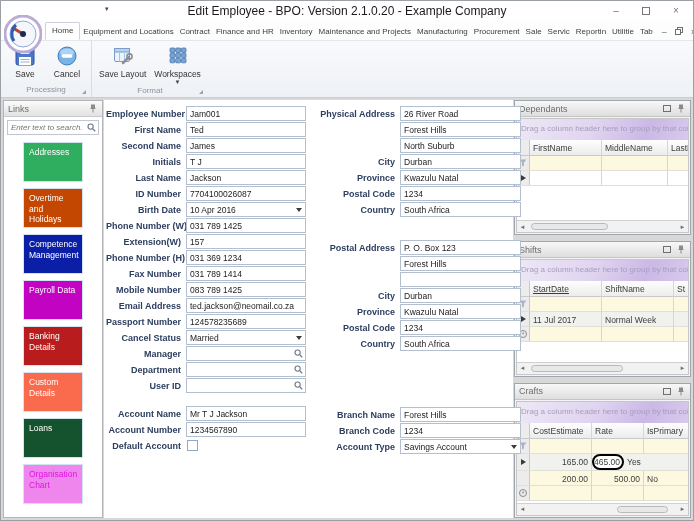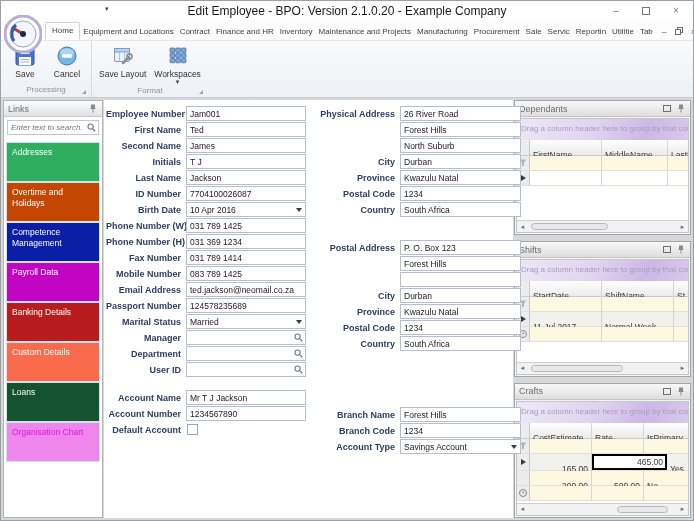--- a/index.html
+++ b/index.html
@@ -36,21 +36,21 @@
   .launcher { position:absolute; right:2px; bottom:3px; width:0; height:0; border-left:4px solid transparent; border-bottom:4px solid #9aa2ab; }
 
   
   .content { position:absolute; top:97px; left:0; right:0; bottom:0; background:#d8d8d8; display:flex; }
 
   
   .sidebar { width:100px; margin:2px 1px 2px 2px; background:#fff; border:1px solid #b4b4b4; display:flex; flex-direction:column; }
   .sb-header { height:16px; background:linear-gradient(#fbfbfb,#e2e2e2); border-bottom:1px solid #c9c9c9; display:flex; align-items:center; justify-content:space-between; padding:0 4px; font-size:9px; color:#6d6d6d; }
   .sb-search { margin:3px 3px 2px; height:15px; border:1px solid #c0c7d1; display:flex; align-items:center; background:#fff; }
   .sb-search input { flex:1; min-width:0; border:0; outline:none; font-size:8px; font-style:italic; color:#8a8a8a; padding:0 3px; font-family:"Liberation Sans",sans-serif; }
-  .tiles { padding:5px 2px; display:flex; flex-direction:column; overflow:hidden; }
+  .tiles { padding:5px 19px; display:flex; flex-direction:column; gap:6px; overflow:hidden; }
   .tile { height:40px; padding:4px 5px; font-size:8.5px; line-height:1.25; border:1px solid #cfe4f0; cursor:pointer; }
 
   
   .formarea { width:409px; margin:2px 0; background:#fff; position:relative; font-size:9px; }
   .fcol { position:absolute; top:6px; }
   .fcol1 { left:2px; width:200px; }
   .fcol2 { left:216px; width:201px; }
   .frow { display:flex; align-items:center; height:15px; margin-bottom:1px; }
   .flabel { width:80px; text-align:right; font-weight:bold; color:#2d3e5f; padding-right:5px; white-space:nowrap; font-size:9px; }
   .fctl { flex:1; height:15px; border:1px solid #b3bfcf; background:#fff; display:flex; align-items:center; overflow:hidden; }
@@ -64,21 +64,21 @@
   
   .panelcol { flex:1; margin:2px 2px 2px 1px; display:flex; flex-direction:column; gap:6px; min-width:0; }
   .dockpanel { flex:1; border:1px solid #a0a6ad; background:#f4f4f4; display:flex; flex-direction:column; min-height:0; }
   .dp-header { height:16px; background:linear-gradient(#f8f8f8,#dedede); border-bottom:1px solid #c4c4c4; display:flex; align-items:center; padding:0 4px; font-size:9px; color:#6d6d6d; flex:none; }
   .dp-btns { margin-left:auto; display:flex; gap:4px; align-items:center; }
   .dp-btn { display:flex; align-items:center; justify-content:center; width:10px; height:10px; }
   .grid { flex:1; display:flex; flex-direction:column; margin:1px; border:1px solid #c6c6c6; background:#fff; min-height:0; overflow:hidden; }
   .drag-area { height:21px; background:linear-gradient(115deg,#ede8f6 0%,#e0d4f0 45%,#cbb8e6 75%,#d8c9ec 100%); color:#a79dbd; font-size:8px; padding:5px 4px 0; white-space:nowrap; overflow:hidden; flex:none; }
   .ghdr,.grow { display:flex; flex:none; }
   .ghdr { height:16px; background:linear-gradient(#fefefe,#ececec); border-bottom:1px solid #c9c9c9; }
-  .gcell { padding:15px 3px; font-size:8.5px; color:#3c3c3c; border-right:1px solid #d6d6d6; overflow:hidden; white-space:nowrap; display:flex; align-items:center; }
+  .gcell { padding:8px 3px; font-size:8.5px; color:#3c3c3c; border-right:1px solid #d6d6d6; overflow:hidden; white-space:nowrap; display:flex; align-items:center; }
   .ind { width:13px; flex:none; background:#ececec; border-right:1px solid #c9c9c9; display:flex; align-items:center; justify-content:center; }
   .grow { height:15px; border-bottom:1px solid #e2e0d4; }
   .filter-row,.new-row { background:#fdf9e1; }
   .data-row { background:#fdf9e1; color:#4a4a3a; }
   .data-row.focused { background:#f1f1ee; }
   .num { justify-content:flex-end; }
   .focus-cell { border:2px solid #000 !important; background:#fff; padding:0 2px; }
   .gfill { flex:1; background:#fff; }
   .arrow-cur { width:0; height:0; border-top:3px solid transparent; border-bottom:3px solid transparent; border-left:5px solid #3a3a3a; }
   .newrow-ico { width:8px; height:8px; border:1px solid #8a8a8a; border-radius:50%; color:#8a8a8a; font-size:7px; line-height:7px; text-align:center; }
@@ -296,20 +296,26 @@
               </span>
             </span>
           </div>
         <div class="frow">
             <span class="flabel">Phone Number (W)</span>
             <span class="fctl">
               <input value="031 789 1425" style="">
             </span>
           </div>
         <div class="frow">
+            <span class="flabel">Extension(W)</span>
+            <span class="fctl">
+              <input value="157" style="">
+            </span>
+          </div>
+        <div class="frow">
             <span class="flabel">Phone Number (H)</span>
             <span class="fctl">
               <input value="031 369 1234" style="">
             </span>
           </div>
         <div class="frow">
             <span class="flabel">Fax Number</span>
             <span class="fctl">
               <input value="031 789 1414" style="">
             </span>
@@ -326,21 +332,21 @@
               <input value="ted.jackson@neomail.co.za" style="">
             </span>
           </div>
         <div class="frow">
             <span class="flabel">Passport Number</span>
             <span class="fctl">
               <input value="124578235689" style="">
             </span>
           </div>
         <div class="frow">
-            <span class="flabel">Marital Status</span>
+            <span class="flabel">Cancel Status</span>
             <span class="fctl">
               <input value="Married" style="">
               <span class="combo-arrow">
                 <i></i>
               </span>
             </span>
           </div>
         <div class="frow">
             <span class="flabel">Manager</span>
             <span class="fctl">
@@ -666,21 +672,21 @@
               <span class="gcell" style="width:52px;"></span>
               <span class="gcell" style="flex:1;border-right:0;"></span>
           </div>
           <div class="grow data-row focused" style="height:17px;">
             <span class="ind">
                 <i class="arrow-cur"></i>
               </span>
             <span class="gcell num" style="width:62px;">
                 <span class="cellval">165.00</span>
               </span>
-            <span class="gcell num focus-cell" style="width:75px;">
+            <span class="gcell num focus-cell" style="width:32px;border-radius:8px;">
                 <span class="cellval">465.00</span>
               </span>
             <span class="gcell" style="flex:1;border-right:0;">
                 <span class="cellval">Yes</span>
               </span>
           </div>
           <div class="grow data-row">
             <span class="ind"></span>
             <span class="gcell num" style="width:62px;">
                 <span class="cellval">200.00</span>

